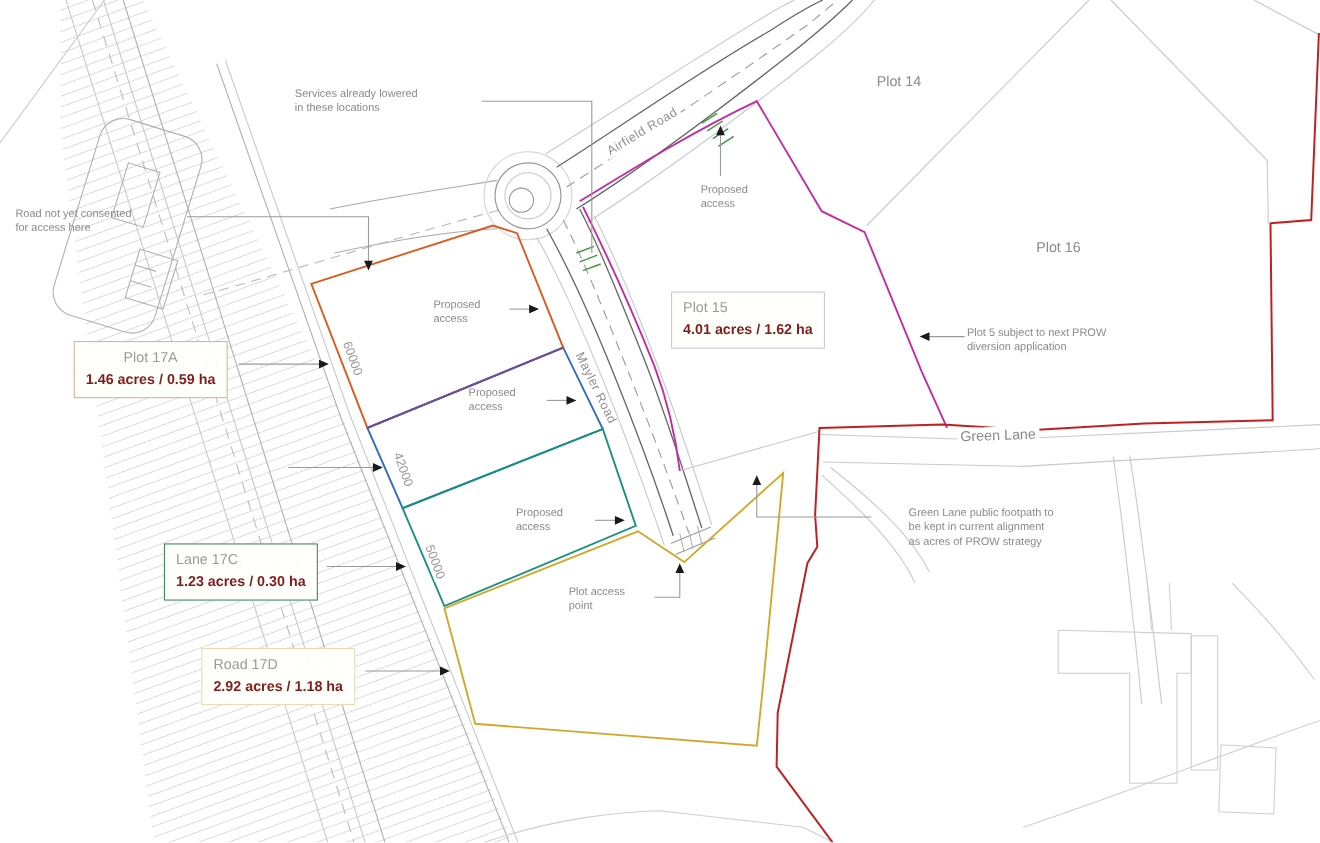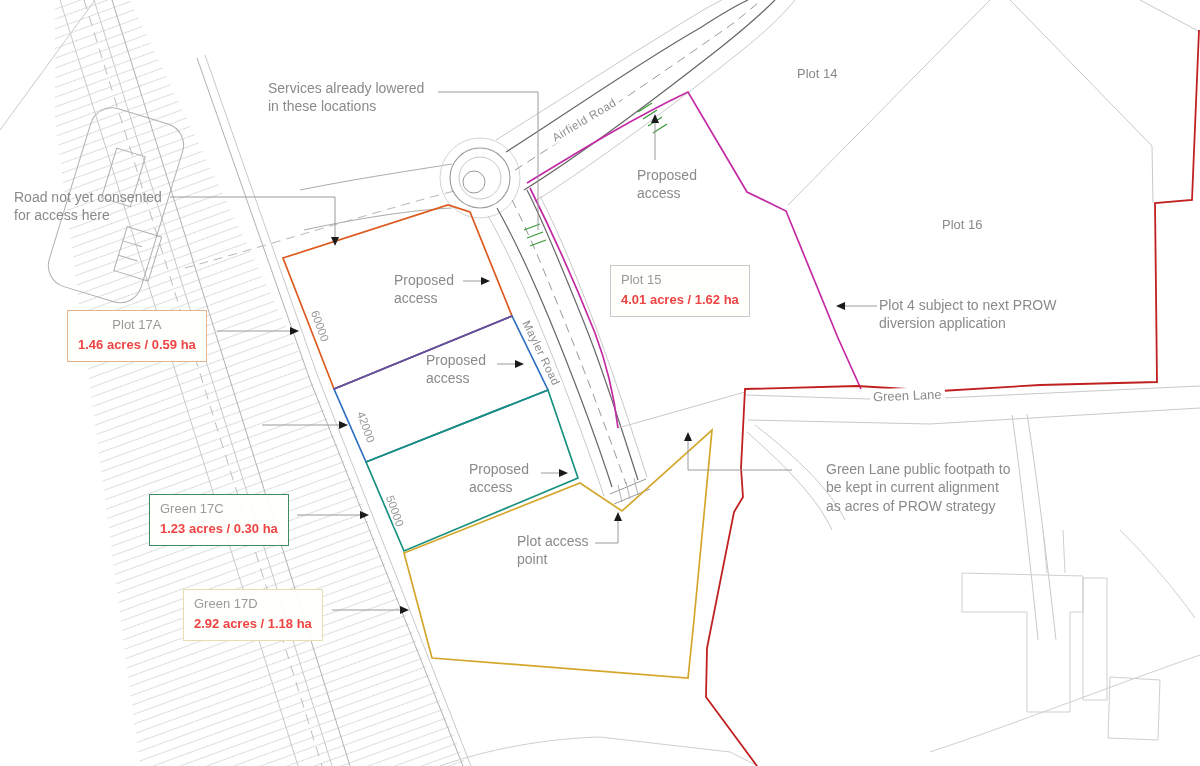--- a/index.html
+++ b/index.html
@@ -1,23 +1,23 @@
 <!DOCTYPE html>
 <html><head>
 <meta charset="utf-8">
 <style>
   html,body{margin:0;padding:0;background:#fff;}
   #plan{position:relative;width:1200px;height:766px;background:#fff;overflow:hidden;
         font-family:"Liberation Sans",sans-serif;}
   #linework{position:absolute;left:0;top:0;}
-  .note{position:absolute;font-size:14px;color:#8a8a8a;line-height:1.32;white-space:nowrap;}
+  .note{position:absolute;font-size:10px;color:#8a8a8a;line-height:1.32;white-space:nowrap;}
   .plot-box{position:absolute;background:rgba(255,255,252,.93);border:1px solid #ccc;
             padding:4px 10px 6px;font-size:13px;line-height:1.55;white-space:nowrap;}
   .plot-box .t{color:#9a9a9a;}
-  .plot-box .v{color:#ef4444;font-weight:bold;}
+  .plot-box .v{color:#7f1d1d;font-weight:bold;}
   .box-17a{border-color:#e2b48c;}
   .box-17b{border-color:#a9c0c9;}
   .box-17c{border-color:#3f8a63;border-width:1.5px;}
   .box-17d{border-color:#e6ddb3;}
   .box-15{border-color:#c9c9c9;}
   .road-name{position:absolute;font-size:11.5px;color:#8f8f8f;background:#fff;
              padding:0 3px;white-space:nowrap;letter-spacing:.5px;}
   .dim{position:absolute;font-size:11.5px;color:#9a9a9a;white-space:nowrap;
        background:rgba(255,255,255,.75);padding:0 1px;}
   .area-label{position:absolute;font-size:13px;color:#8a8a8a;white-space:nowrap;}
@@ -164,21 +164,21 @@
     <div>Services already lowered</div>
     <div>in these locations</div>
   </div>
 
   <div class="note" style="left:14px;top:188px;">
     <div>Road not yet consented</div>
     <div>for access here</div>
   </div>
 
   <div class="note" style="left:879px;top:296px;">
-    <div>Plot 4 subject to next PROW</div>
+    <div>Plot 5 subject to next PROW</div>
     <div>diversion application</div>
   </div>
 
   <div class="note" style="left:794px;top:460px;margin-left:32px;">
     <div>Green Lane public footpath to</div>
     <div>be kept in current alignment</div>
     <div>as acres of PROW strategy</div>
   </div>
 
   <div class="note" style="left:517px;top:532px;">
@@ -201,25 +201,25 @@
   <div class="note" style="left:469px;top:460px;">
     <div>Proposed</div>
     <div>access</div>
   </div>
 
   <div class="plot-box box-17a" style="left:67px;top:310px;text-align:center;">
     <div class="t">Plot 17A</div>
     <div class="v">1.46 acres / 0.59 ha</div>
   </div>
   <div class="plot-box box-17c" style="left:149px;top:494px;">
-    <div class="t">Green 17C</div>
+    <div class="t">Lane 17C</div>
     <div class="v">1.23 acres / 0.30 ha</div>
   </div>
   <div class="plot-box box-17d" style="left:183px;top:589px;">
-    <div class="t">Green 17D</div>
+    <div class="t">Road 17D</div>
     <div class="v">2.92 acres / 1.18 ha</div>
   </div>
   <div class="plot-box box-15" style="left:610px;top:265px;">
     <div class="t">Plot 15</div>
     <div class="v">4.01 acres / 1.62 ha</div>
   </div>
 
   <div class="area-label" style="left:797px;top:66px;">Plot 14</div>
   <div class="area-label" style="left:942px;top:217px;">Plot 16</div>
 

